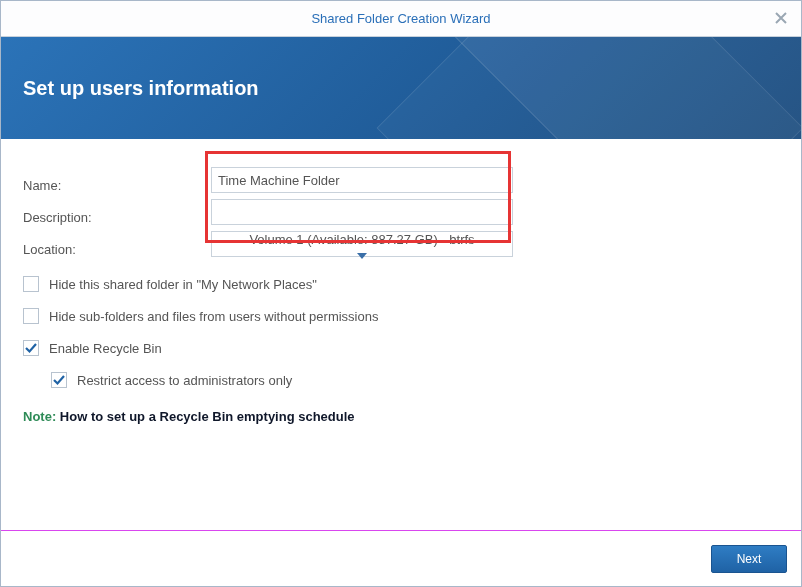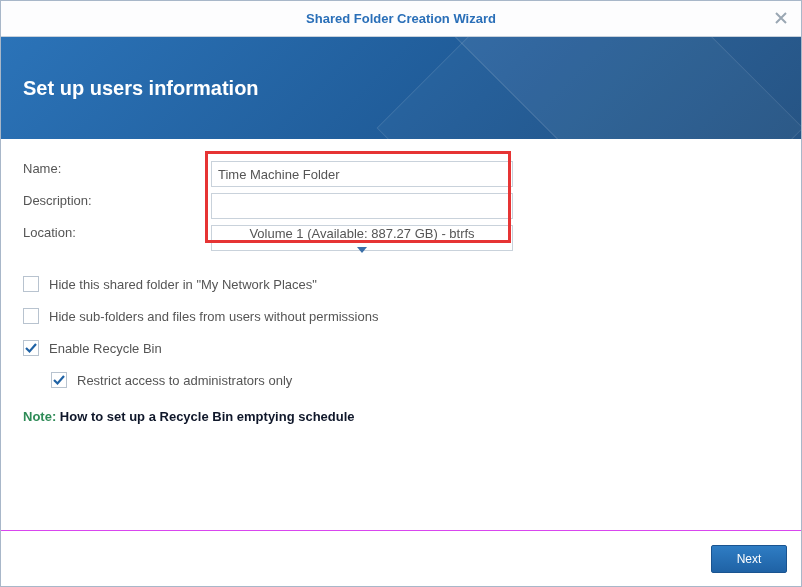--- a/index.html
+++ b/index.html
@@ -21,21 +21,21 @@
       height: 36px;
       border-bottom: 1px solid #c7d1dc;
       display: flex;
       align-items: center;
       justify-content: center;
       position: relative;
       background: #fdfdfe;
     }
     .titlebar-title {
       color: #2a6fb8;
-      font-weight: 700;
+      font-weight: 400;
       font-size: 13px;
     }
     .titlebar-close {
       position: absolute;
       right: 10px;
       top: 8px;
       width: 20px;
       height: 20px;
       color: #9aa7b3;
       font-size: 18px;
@@ -78,21 +78,21 @@
       position: relative;
       z-index: 2;
     }
     .content {
       flex: 1;
       padding: 22px 22px 10px 22px;
       position: relative;
     }
     .form-row {
       display: flex;
-      align-items: flex-start;
+      align-items: flex-end;
       height: 32px;
     }
     .form-label {
       width: 188px;
       color: #555;
     }
     .form-field {
       flex: 0 0 302px;
     }
     .text-input, .select-box {

